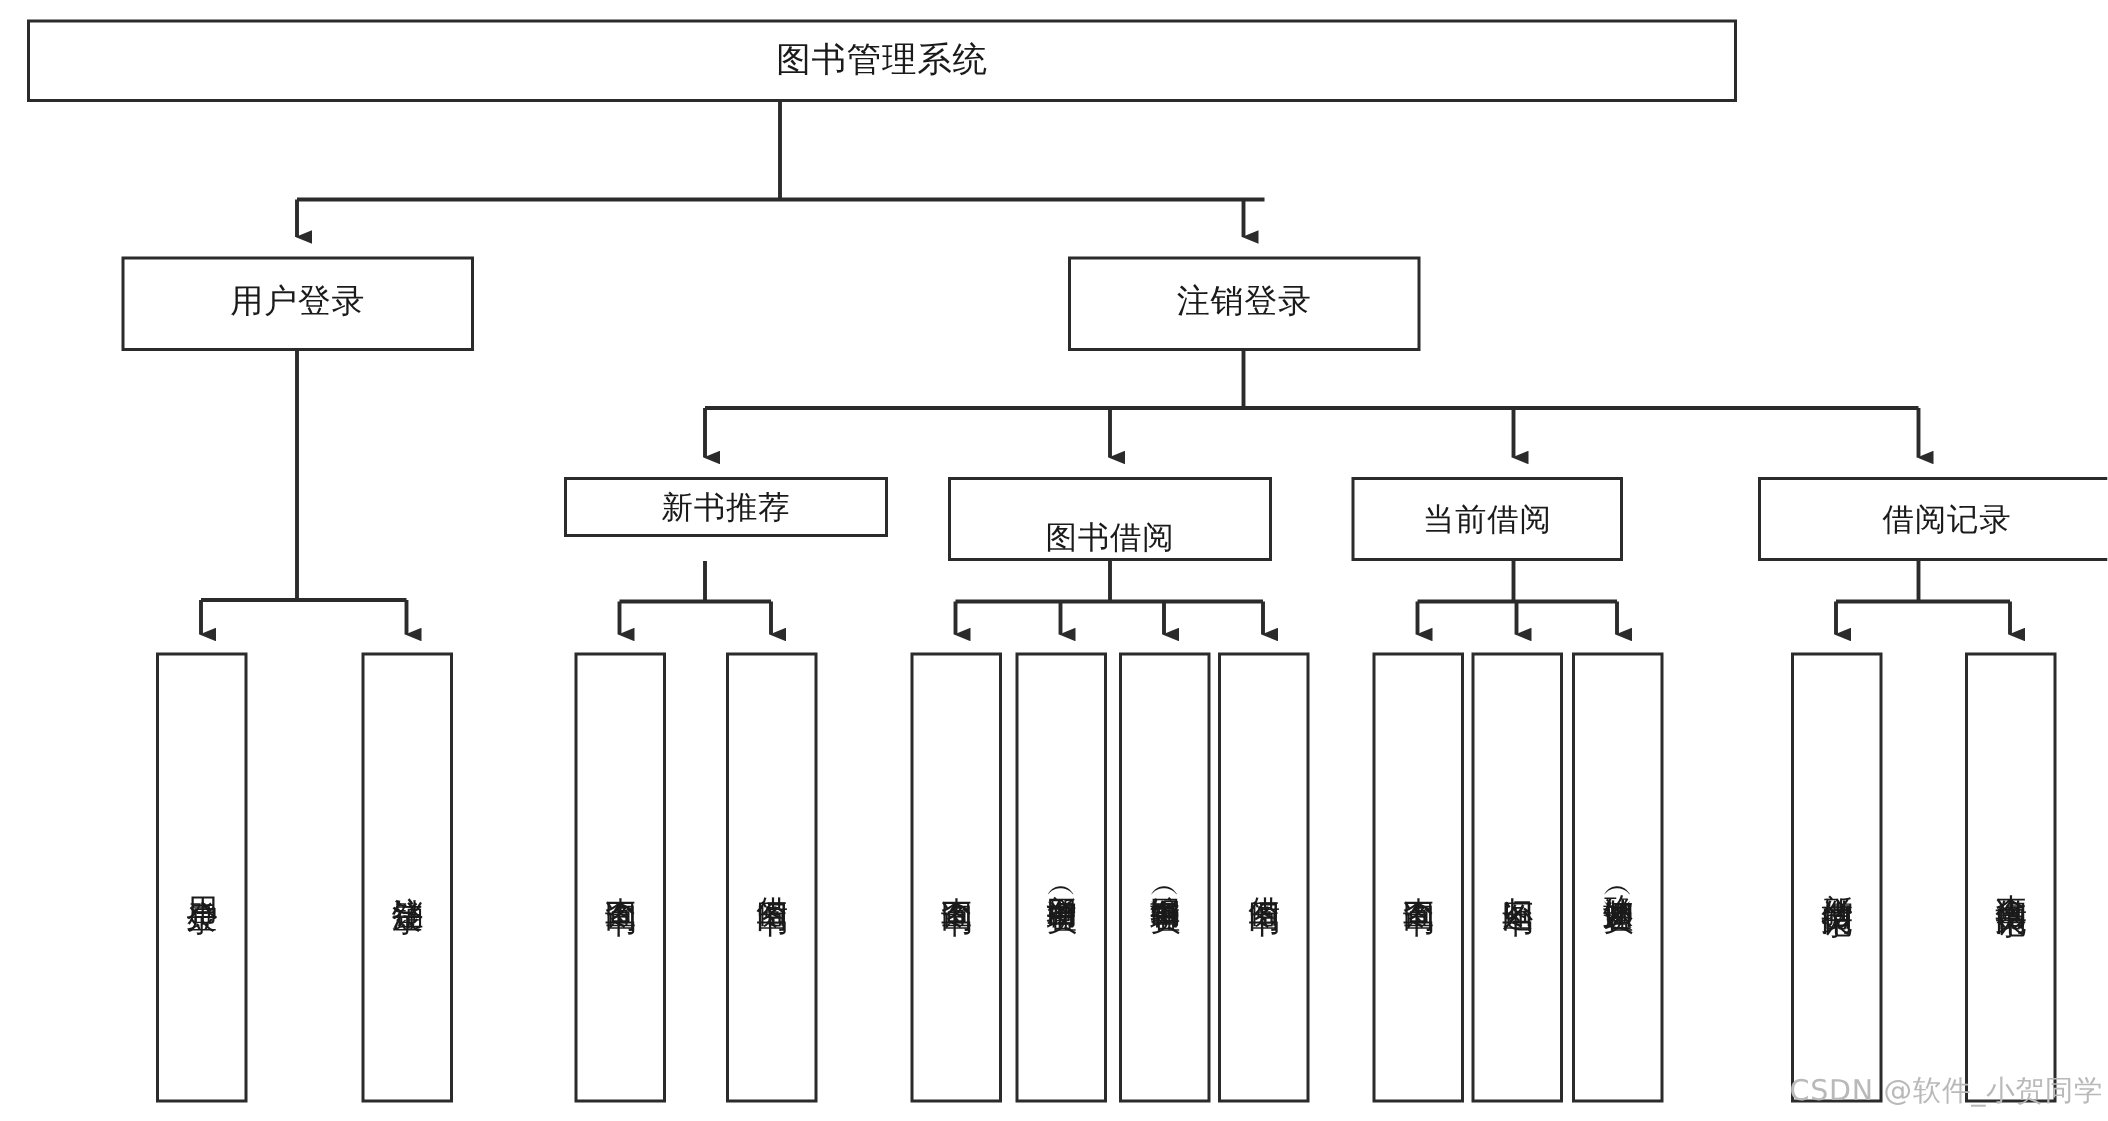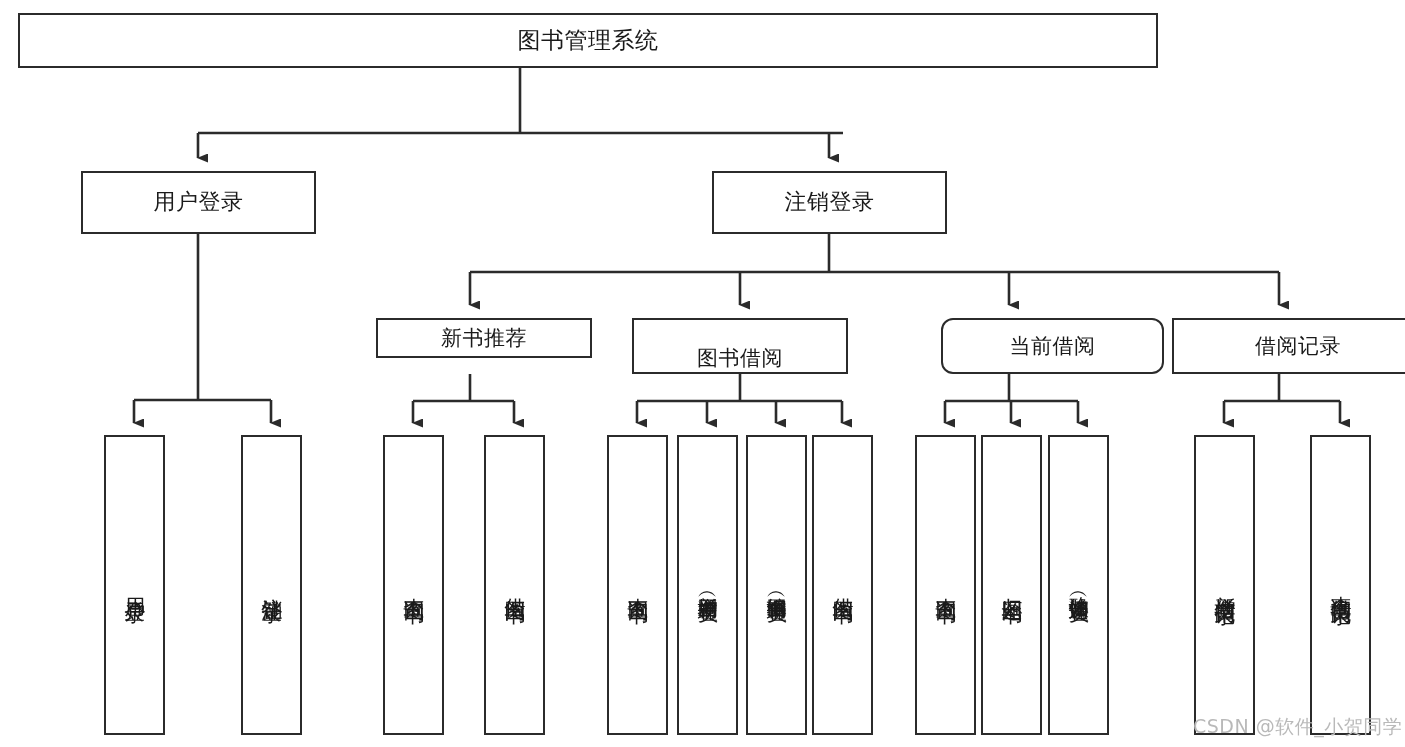--- a/index.html
+++ b/index.html
@@ -135,21 +135,21 @@
   <div class="node level2" style="left:712px; top:171px; width:235px; height:63px;">
     <span class="label">注销登录</span>
   </div>
 
   <div class="node level3" style="left:376px; top:318px; width:216px; height:40px;">
     <span class="label">新书推荐</span>
   </div>
   <div class="node level3" style="left:632px; top:318px; width:216px; height:56px;align-items:flex-end;">
     <span class="label">图书借阅</span>
   </div>
-  <div class="node level3" style="left:941px; top:318px; width:223px; height:56px;border-radius:12px;">
+  <div class="node level3" style="left:901px; top:318px; width:181px; height:56px;">
     <span class="label">当前借阅</span>
   </div>
   <div class="node level3" style="left:1172px; top:318px; width:252px; height:56px;">
     <span class="label">借阅记录</span>
   </div>
 
   <div class="node leaf" style="left:104px; top:435px; width:61px; height:300px;">
     <span class="label">用户登录</span>
   </div>
   <div class="node leaf" style="left:241px; top:435px; width:61px; height:300px;">

